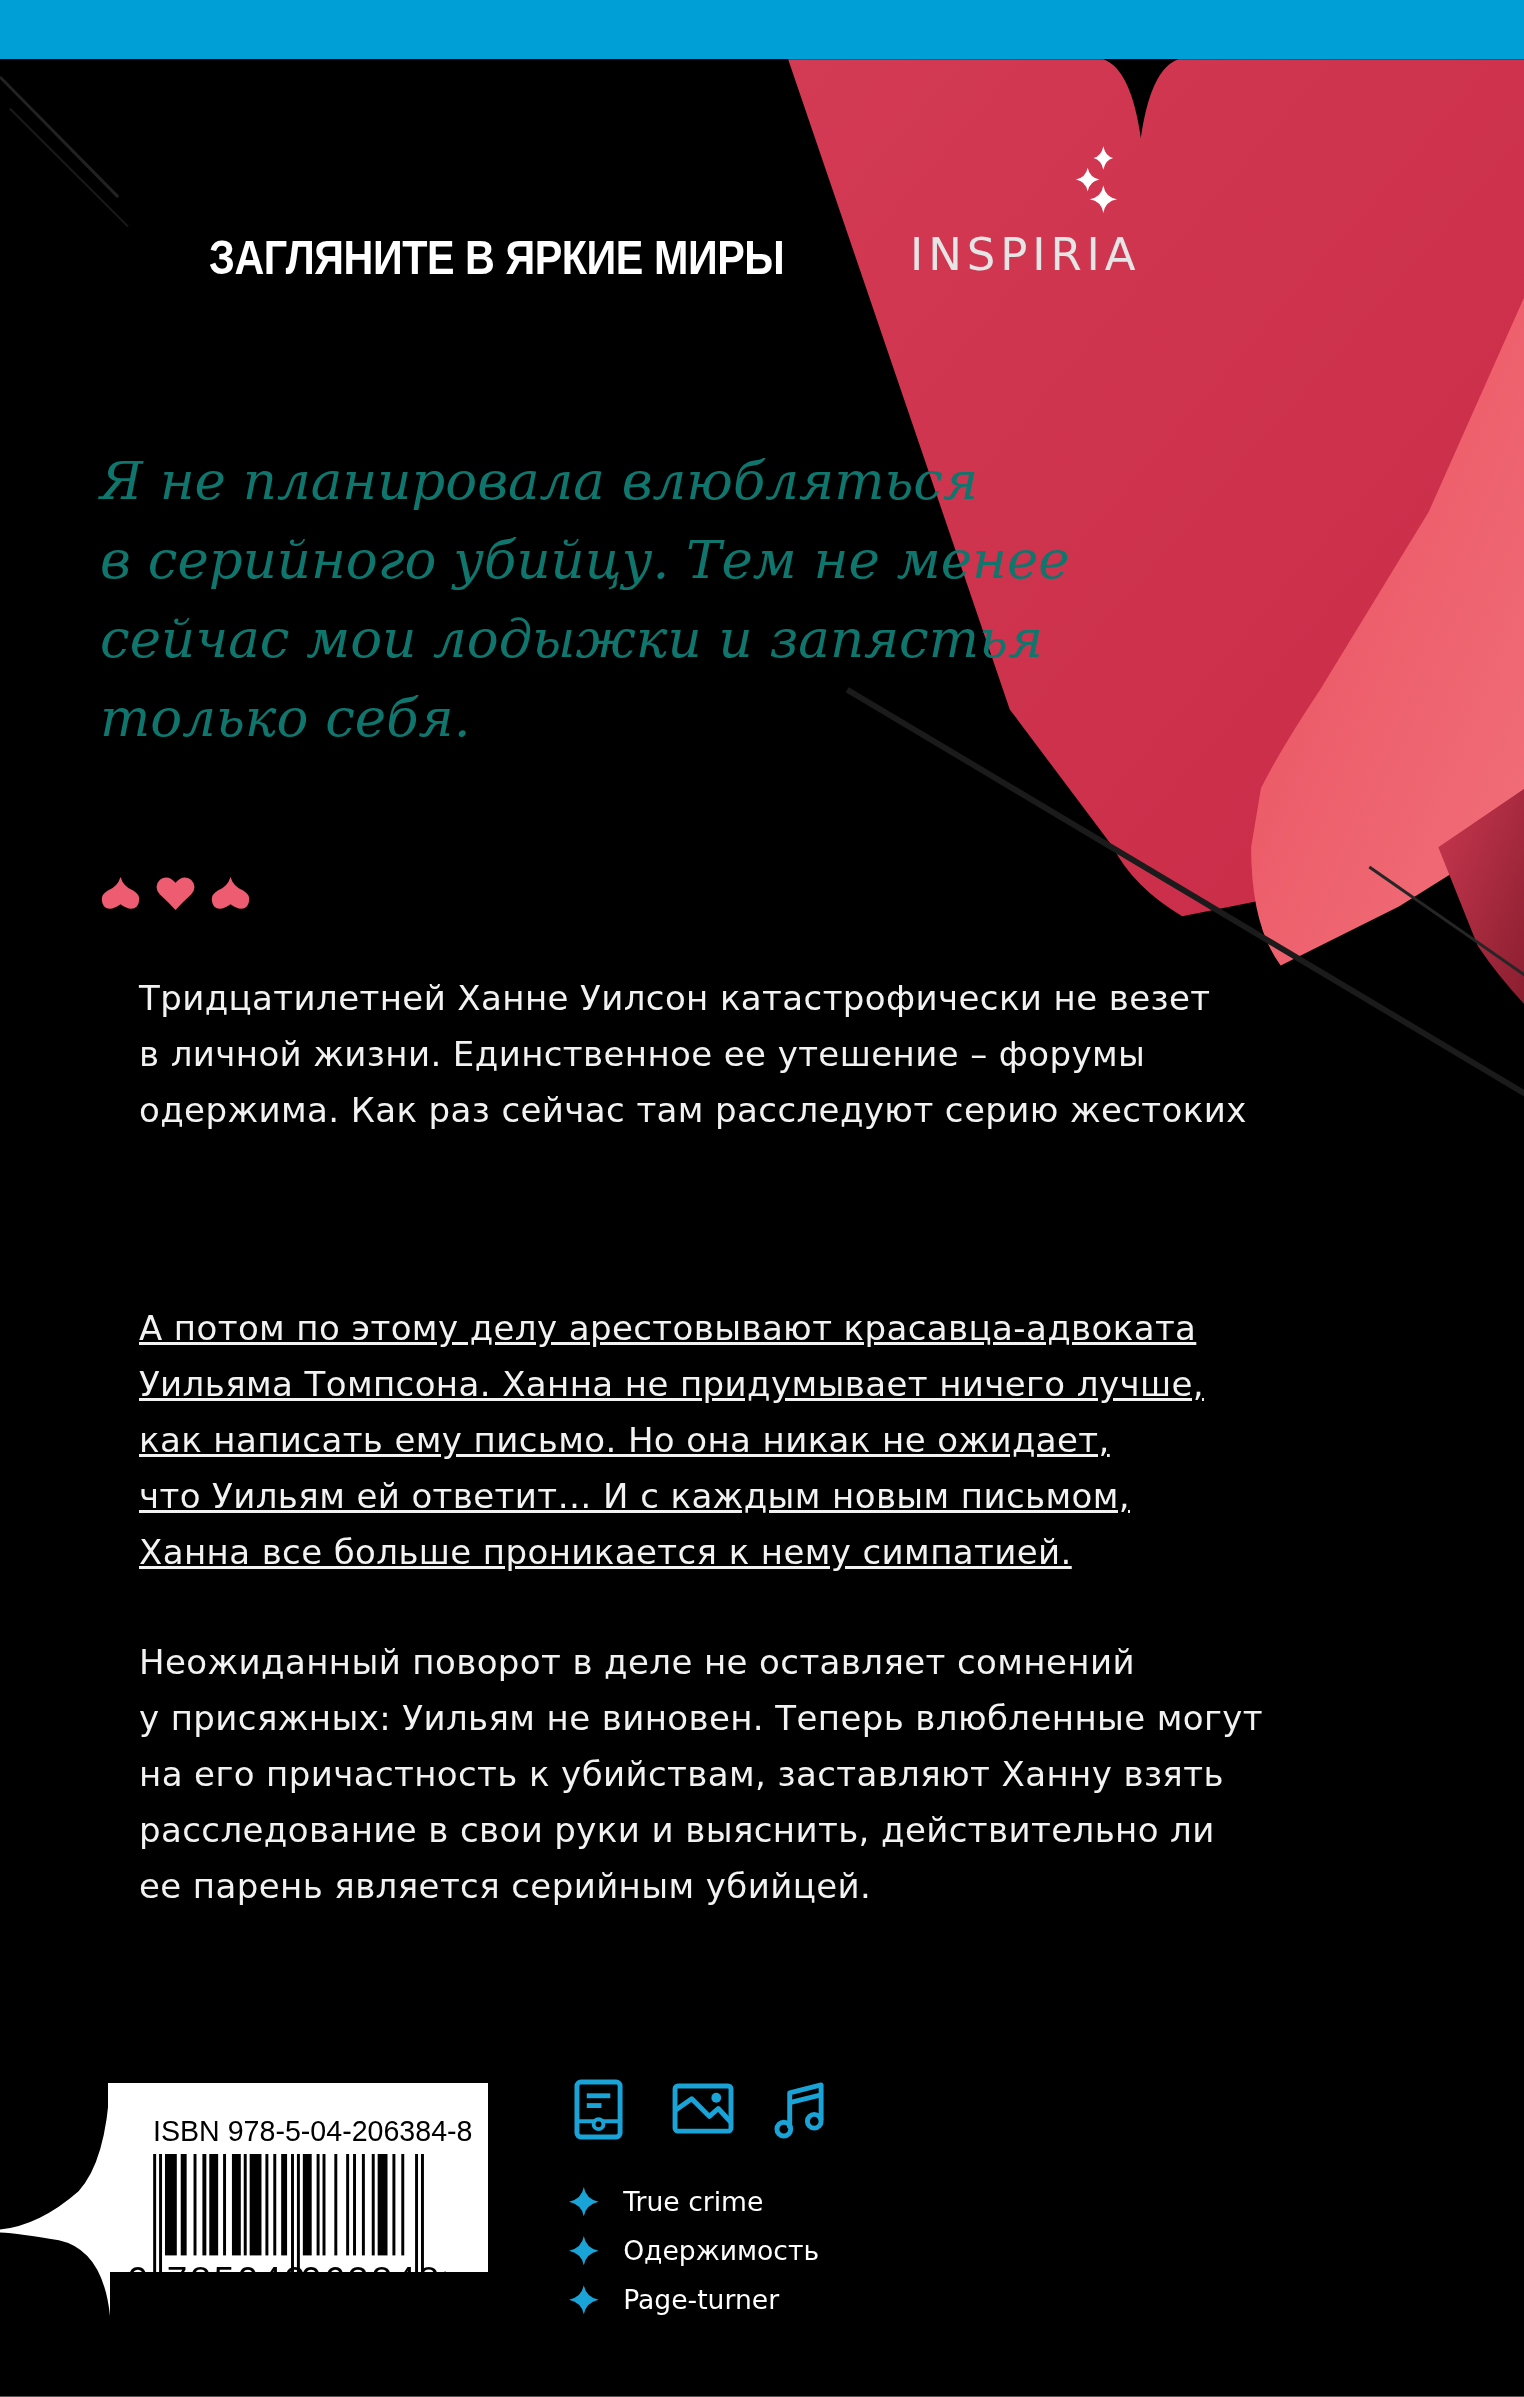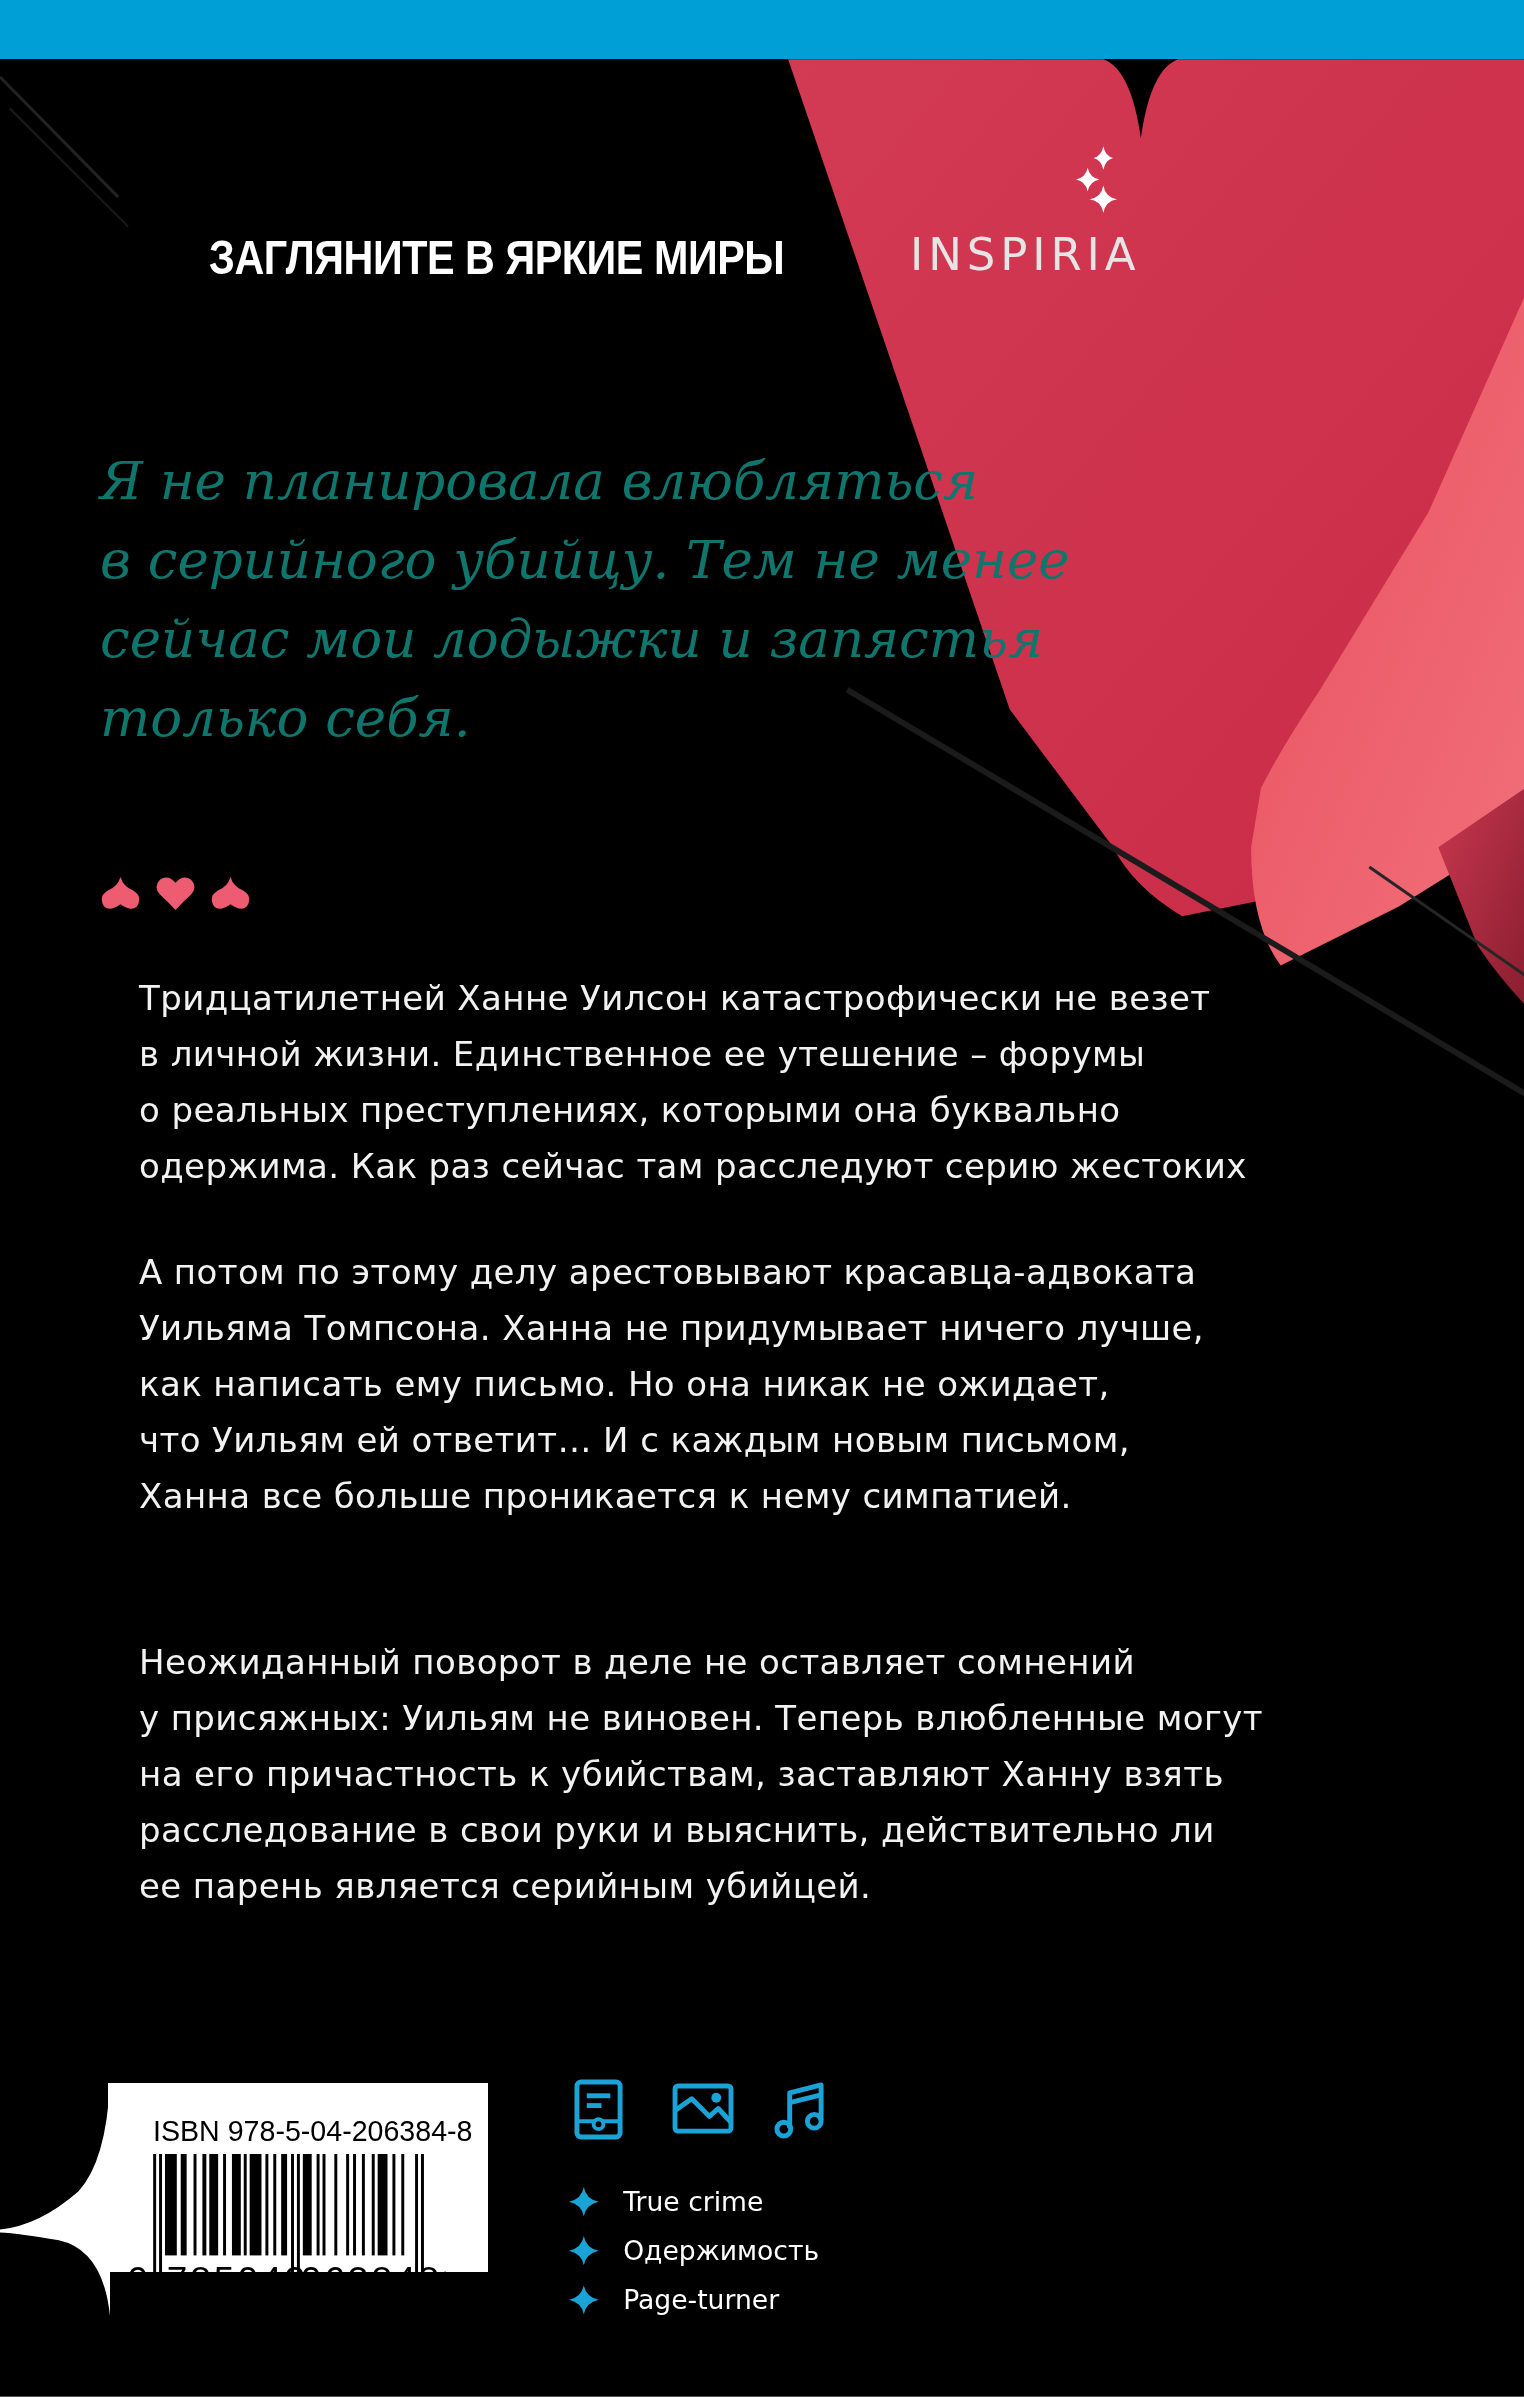--- a/index.html
+++ b/index.html
@@ -8,21 +8,21 @@
   .bg-art { position:absolute; left:0; top:0; }
   .headline { position:absolute; left:209px; top:230px; display:flex; align-items:baseline; white-space:nowrap; }
   .headline .h1 { font-family:"Liberation Sans", sans-serif; font-weight:bold; font-size:48px; color:#fff; transform:scaleX(0.86); transform-origin:left; letter-spacing:-0.5px; display:inline-block; width:690px; }
   .headline .brand { font-family:"DejaVu Sans", sans-serif; font-size:45px; color:#e5e5e5; letter-spacing:4.9px; position:absolute; left:701px; top:-2px; font-weight:normal; }
   .stars { position:absolute; left:1072px; top:146px; }
   .quote { position:absolute; left:100px; top:441px; width:985px; color:#0f766e; font-family:"DejaVu Serif", serif; font-style:italic; font-size:53px; line-height:79px; }
   .quote div { white-space:nowrap; }
   .hearts { position:absolute; left:100px; top:875px; display:flex; gap:13.8px; align-items:center; }
   .para { position:absolute; left:102px; color:#f2f2f2; font-family:"DejaVu Sans", sans-serif; font-size:34px; line-height:56px; letter-spacing:0.4px; }
   .para div { white-space:nowrap;margin-left:37px; }
-  .p1 { top:970px; } .p2 { top:1244px; } .p3 { top:1634px; }
+  .p1 { top:970px; } .p2 { top:1300px;text-decoration:underline; } .p3 { top:1634px; }
   .barcode-box { position:absolute; left:108px; top:2083px; width:380px; height:189px; background:#fff; }
   .notch { position:absolute; left:0; top:2083px; }
   .isbn-line { position:absolute; left:45px; top:31.5px; font-family:"Liberation Sans", sans-serif; font-size:28.6px; color:#000; }
   .bars { position:absolute; left:45px; top:71px; }
   .digits { position:absolute; left:19.7px; top:177px; font-family:"Liberation Sans", sans-serif; font-size:37px; color:#000; width:335px; }
   .digits span { position:absolute; }
   .icons { position:absolute; left:574px; top:2079px; display:flex; gap:0; }
   .icons .ic { position:absolute; }
   .tags { position:absolute; left:569px; top:2177px; }
   .tag { display:flex; align-items:center; height:49px; }
@@ -90,21 +90,20 @@
       <path d="M21,36 Q14,28 5,20 Q-2,12 5,5 Q13,-1 21,8 Q29,-1 37,5 Q44,12 37,20 Q28,28 21,36Z" fill="#ee5c72"></path>
     </svg>
   <svg width="41" height="37" viewBox="0 0 42 38">
       <path d="M21,2 Q24,12 34,16 Q44,22 38,32 Q32,38 21,30 Q10,38 4,32 Q-2,22 8,16 Q18,12 21,2Z" fill="#ee5c72"></path>
     </svg>
 </div>
 
 <div class="para p1">
   <div>Тридцатилетней Ханне Уилсон катастрофически не везет</div>
   <div>в личной жизни. Единственное ее утешение – форумы</div>
-  <div>о реальных преступлениях, которыми она буквально</div>
   <div>одержима. Как раз сейчас там расследуют серию жестоких</div>
 </div>
 
 <div class="para p2">
   <div>А потом по этому делу арестовывают красавца-адвоката</div>
   <div>Уильяма Томпсона. Ханна не придумывает ничего лучше,</div>
   <div>как написать ему письмо. Но она никак не ожидает,</div>
   <div>что Уильям ей ответит… И с каждым новым письмом,</div>
   <div>Ханна все больше проникается к нему симпатией.</div>
 </div>

